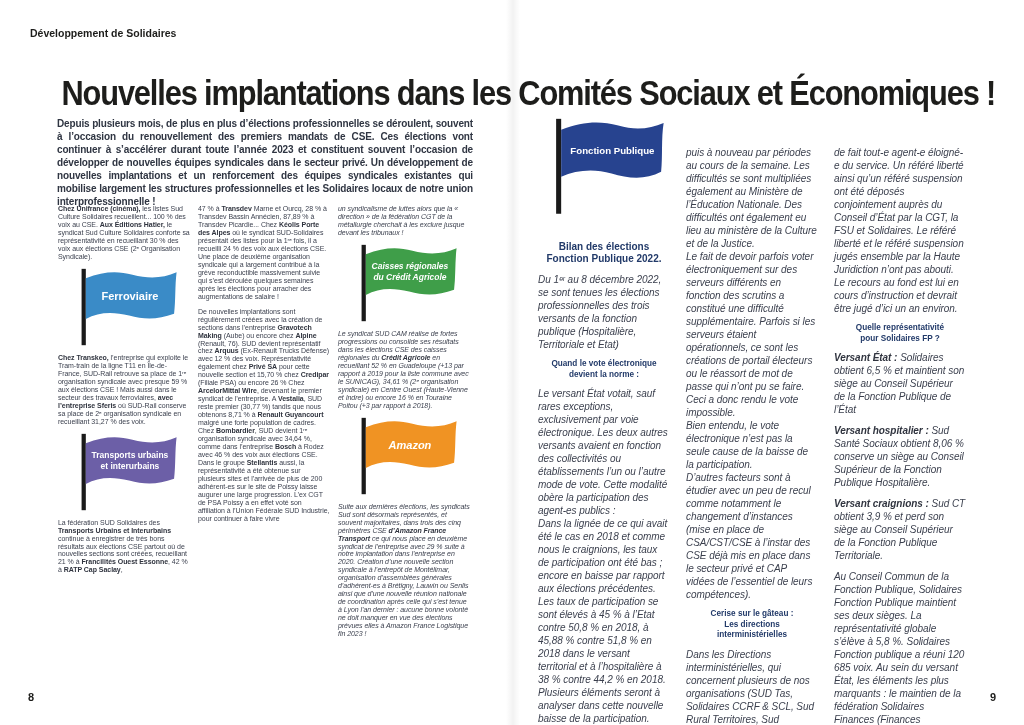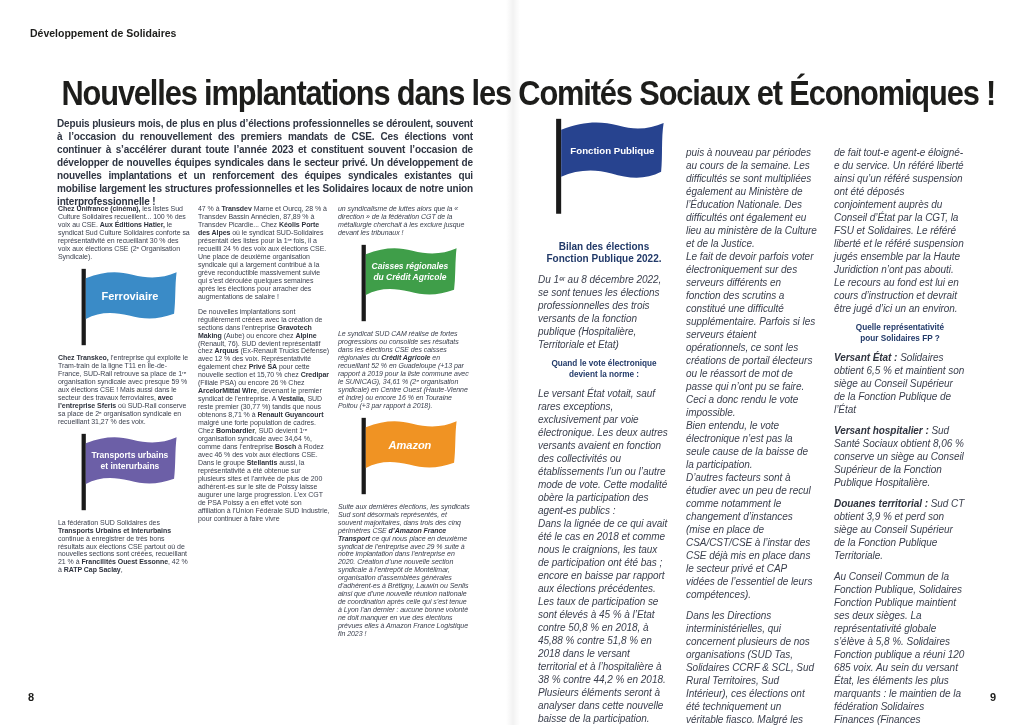--- a/index.html
+++ b/index.html
@@ -95,27 +95,28 @@
           <text x="85" y="43" text-anchor="middle" fill="#ffffff" font-weight="bold" font-family="Liberation Sans, DejaVu Sans, sans-serif" font-size="11.5"><tspan x="85">Fonction Publique</tspan></text>
         </svg>
       </div>
       <div class="col-heading lg">Bilan des élections<br>Fonction Publique 2022.</div>
       <p class="body-text">Du 1ᵉʳ au 8 décembre 2022, se sont tenues les élections professionnelles des trois versants de la fonction publique (Hospitalière, Territoriale et Etat)</p>
       <div class="col-heading">Quand le vote électronique<br>devient la norme :</div>
       <p class="body-text">Le versant État votait, sauf rares exceptions, exclusivement par voie électronique. Les deux autres versants avaient en fonction des collectivités ou établissements l’un ou l’autre mode de vote. Cette modalité obère la participation des agent-es publics :<br>Dans la lignée de ce qui avait été le cas en 2018 et comme nous le craignions, les taux de participation ont été bas ; encore en baisse par rapport aux élections précédentes. Les taux de participation se sont élevés à 45 % à l’Etat contre 50,8 % en 2018, à 45,88 % contre 51,8 % en 2018 dans le versant territorial et à l’hospitalière à 38 % contre 44,2 % en 2018. Plusieurs éléments seront à analyser dans cette nouvelle baisse de la participation. Parmi eux, le vote électronique et sa complexité dans certains secteurs, l’accès à l’outil informatique permettant</p>
     </div>
   <div class="col col-r2">
       <p class="body-text">puis à nouveau par périodes au cours de la semaine. Les difficultés se sont multipliées également au Ministère de l’Éducation Nationale. Des difficultés ont également eu lieu au ministère de la Culture et de la Justice.<br>Le fait de devoir parfois voter électroniquement sur des serveurs différents en fonction des scrutins a constitué une difficulté supplémentaire. Parfois si les serveurs étaient opérationnels, ce sont les créations de portail électeurs ou le réassort de mot de passe qui n’ont pu se faire. Ceci a donc rendu le vote impossible.<br>Bien entendu, le vote électronique n’est pas la seule cause de la baisse de la participation.<br>D’autres facteurs sont à étudier avec un peu de recul comme notamment le changement d’instances (mise en place de CSA/CST/CSE à l’instar des CSE déjà mis en place dans le secteur privé et CAP vidées de l’essentiel de leurs compétences).</p>
+      <div class="col-heading">Cerise sur le gâteau :<br>Les directions<br>interministérielles</div>
       <p class="body-text">Dans les Directions interministérielles, qui concernent plusieurs de nos organisations (SUD Tas, Solidaires CCRF &amp; SCL, Sud Rural Territoires, Sud Intérieur), ces élections ont été techniquement un véritable fiasco. Malgré les alertes répétées de l’ensemble des organisations syndicales lors de la préparation des élections, le ministère de l’Intérieur, ministère de tutelle, n’a rien pris en compte. La situation a donc abouti à l’accumulation de difficultés et au refus de scellement des urnes électroniques par les organisations syndicales.<br>Le ministère de l’Intérieur a donc décidé la veille de l’ouverture du scrutin de transformer le vote électronique prévu du 1ᵉʳ au 8 décembre en vote à l’urne le 8 décembre, sans possibilité de vote par correspondance. Cette solution n’en était pas une puisqu’elle excluait</p>
     </div>
   <div class="col col-r3">
       <p class="body-text">de fait tout-e agent-e éloigné-e du service. Un référé liberté ainsi qu’un référé suspension ont été déposés conjointement auprès du Conseil d’État par la CGT, la FSU et Solidaires. Le référé liberté et le référé suspension jugés ensemble par la Haute Juridiction n’ont pas abouti. Le recours au fond est lui en cours d’instruction et devrait être jugé d’ici un an environ.</p>
       <div class="col-heading">Quelle représentativité<br>pour Solidaires FP ?</div>
       <p class="body-text"><b>Versant État :</b> Solidaires obtient 6,5 % et maintient son siège au Conseil Supérieur de la Fonction Publique de l’État</p>
       <p class="body-text"><b>Versant hospitalier :</b> Sud Santé Sociaux obtient 8,06 % conserve un siège au Conseil Supérieur de la Fonction Publique Hospitalière.</p>
-      <p class="body-text"><b>Douanes territorial :</b> Sud CT obtient 3,9 % et perd son siège au Conseil Supérieur de la Fonction Publique Territoriale.</p>
+      <p class="body-text"><b>Versant craignions :</b> Sud CT obtient 3,9 % et perd son siège au Conseil Supérieur de la Fonction Publique Territoriale.</p>
       <p class="body-text">Au Conseil Commun de la Fonction Publique, Solidaires Fonction Publique maintient ses deux sièges. La représentativité globale s’élève à 5,8 %. Solidaires Fonction publique a réuni 120 685 voix. Au sein du versant État, les éléments les plus marquants : le maintien de la fédération Solidaires Finances (Finances publiques, Douanes, CCRF, INSEE ) à la première place à Bercy malgré un léger tassement au Ministère de l’Economie, l’obtention du siège au CSA Ministère l’Éducation Nationale (perdu il y a 8 ans) par SUD Éducation et la progression de SUD Recherche, Solidaires Jeunesse et Sports, SUD Tas, Solidaires Douanes et Solidaires CCRF &amp; SCL.</p>
       <a class="result-link" href="#">vu.fr/FvIN</a>
     </div>
 
   <div class="pagenum left">8</div>
   <div class="pagenum right">9</div>
 </div>
 
 </body></html>

